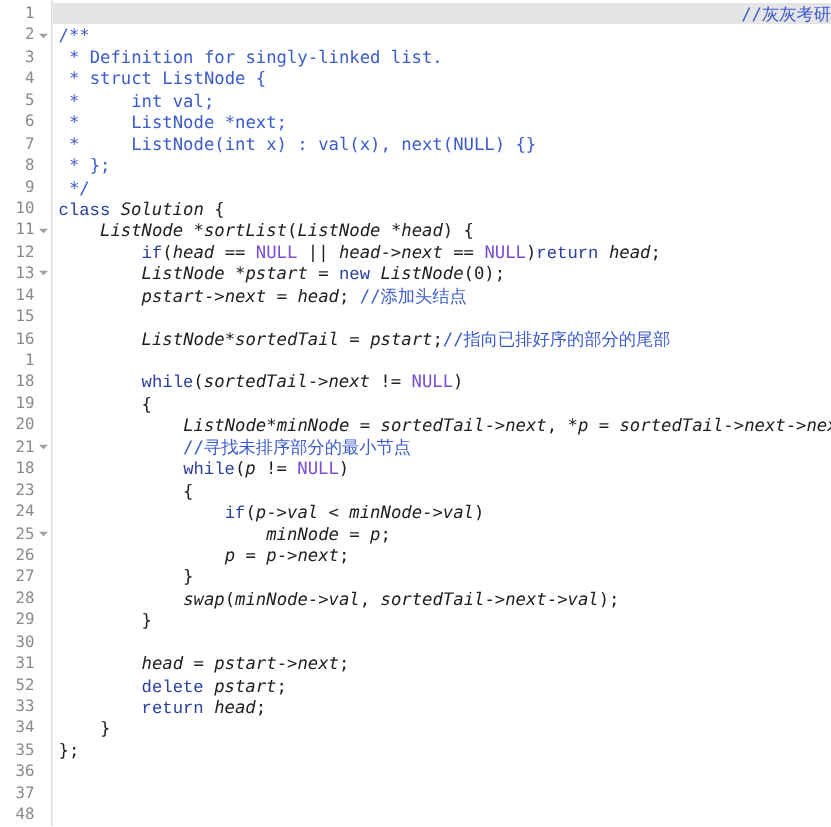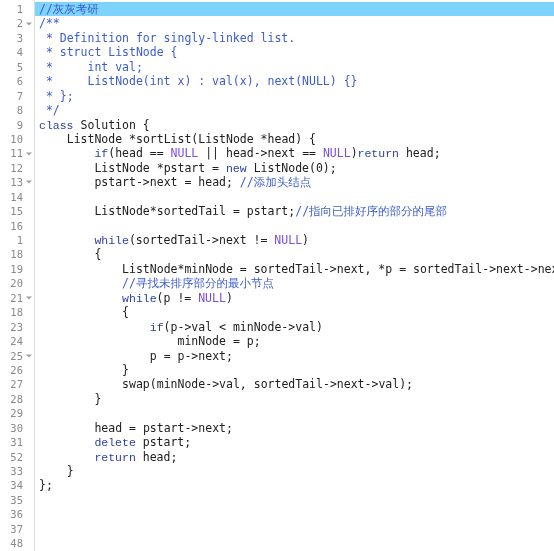--- a/index.html
+++ b/index.html
@@ -81,27 +81,28 @@
     line-height: 14.45px;
     white-space: pre;
     font-size: 11.5px;
     font-family: "DejaVu Sans Mono", "Liberation Mono", monospace;
     color: #202020;
     padding-left: 4px;
     box-sizing: border-box;
     letter-spacing: 0px;
   }
   .code-line.active {
-    background: #7dd3fc;
+    background: #e5e5e5;
+    text-align: right;
   }
   
   .t-cmt   { color: #3c5ccc; font-style: normal; }
   .t-kw    { color: #2b3f9e; font-family: Liberation Mono, monospace; }
   .t-null  { color: #7a4fd6; }
-  .t-plain { color: #202020; }
+  .t-plain { color: #202020; font-style: italic; }
 </style>
 </head>
 <body>
 
 <div class="editor">
   <div class="gutter" id="gutter">
       <div class="gutter-line">
         <span class="gutter-num">1</span>
       </div>
       <div class="gutter-line">
@@ -230,20 +231,21 @@
       <div class="gutter-line">
         <span class="gutter-num">48</span>
       </div>
     </div>
   <div class="code-area" id="code-area">
       <div class="code-line active"><span class="t-cmt">//灰灰考研</span></div>
       <div class="code-line"><span class="t-cmt">/**</span></div>
       <div class="code-line"><span class="t-cmt"> * Definition for singly-linked list.</span></div>
       <div class="code-line"><span class="t-cmt"> * struct ListNode {</span></div>
       <div class="code-line"><span class="t-cmt"> *     int val;</span></div>
+      <div class="code-line"><span class="t-cmt"> *     ListNode *next;</span></div>
       <div class="code-line"><span class="t-cmt"> *     ListNode(int x) : val(x), next(NULL) {}</span></div>
       <div class="code-line"><span class="t-cmt"> * };</span></div>
       <div class="code-line"><span class="t-cmt"> */</span></div>
       <div class="code-line"><span class="t-kw">class</span> <span class="t-plain">Solution</span> {</div>
       <div class="code-line">    <span class="t-plain">ListNode</span> *<span class="t-plain">sortList</span>(<span class="t-plain">ListNode</span> *<span class="t-plain">head</span>) {</div>
       <div class="code-line">        <span class="t-kw">if</span>(<span class="t-plain">head</span> == <span class="t-null">NULL</span> || <span class="t-plain">head</span>-&gt;<span class="t-plain">next</span> == <span class="t-null">NULL</span>)<span class="t-kw">return</span> <span class="t-plain">head</span>;</div>
       <div class="code-line">        <span class="t-plain">ListNode</span> *<span class="t-plain">pstart</span> = <span class="t-kw">new</span> <span class="t-plain">ListNode</span>(0);</div>
       <div class="code-line">        <span class="t-plain">pstart</span>-&gt;<span class="t-plain">next</span> = <span class="t-plain">head</span>; <span class="t-cmt">//添加头结点</span></div>
       <div class="code-line">&nbsp;</div>
       <div class="code-line">        <span class="t-plain">ListNode</span>*<span class="t-plain">sortedTail</span> = <span class="t-plain">pstart</span>;<span class="t-cmt">//指向已排好序的部分的尾部</span></div>

